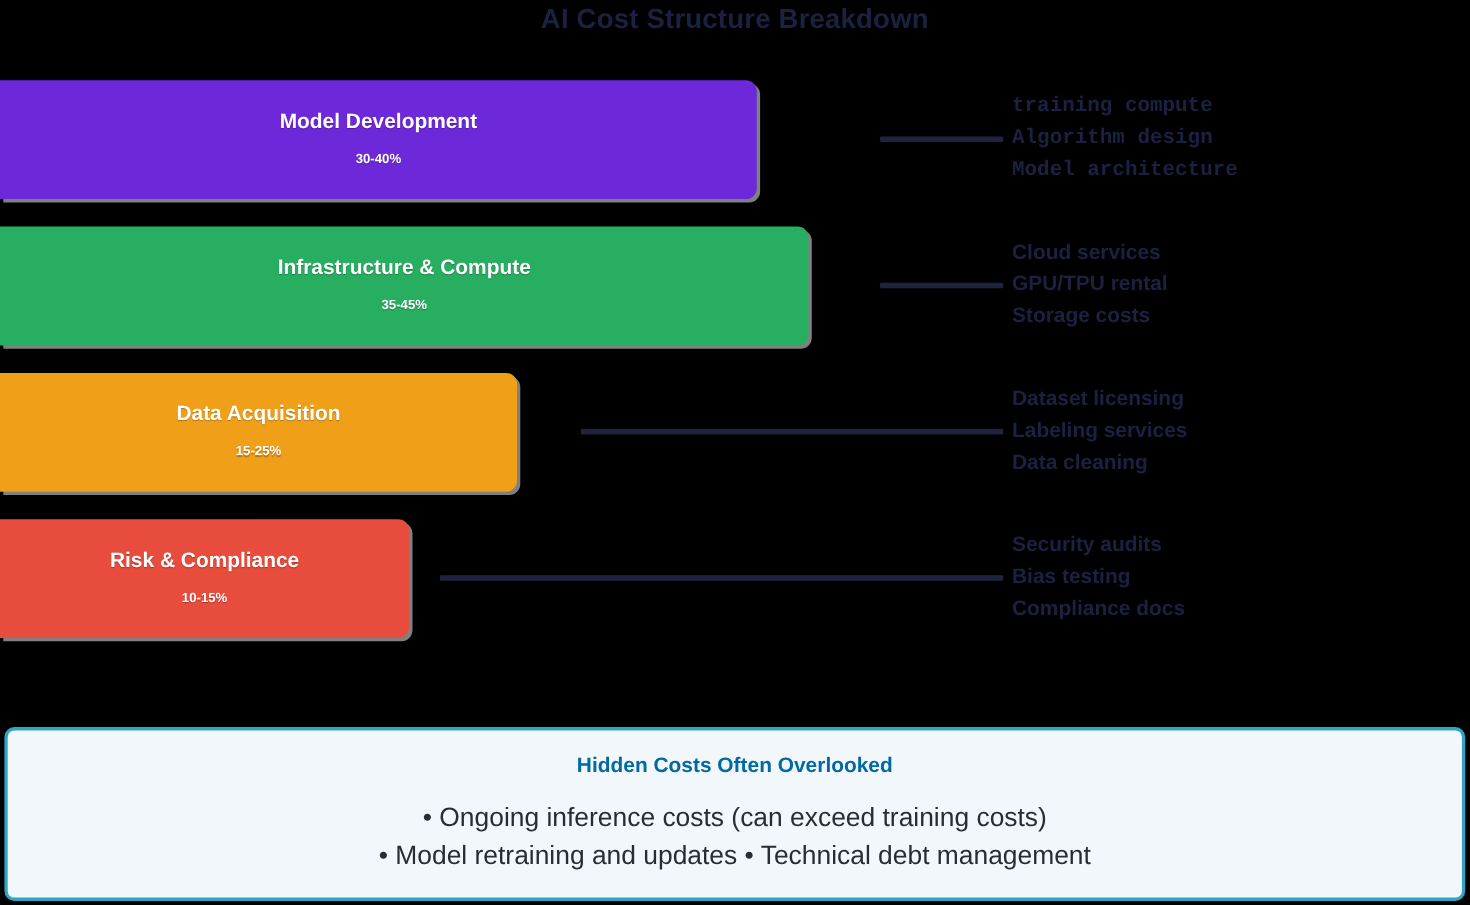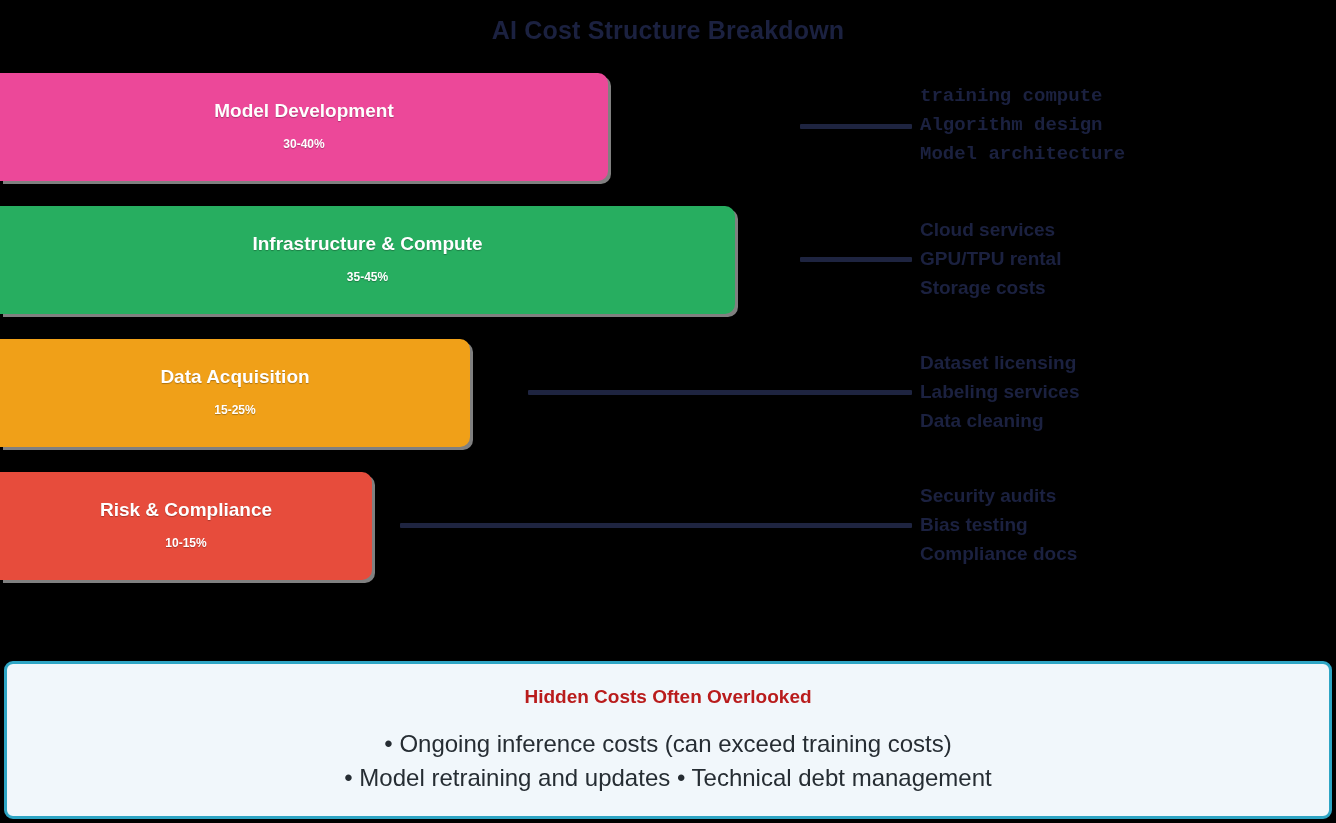--- a/index.html
+++ b/index.html
@@ -23,21 +23,21 @@
   #chart-title {
     position: absolute;
     left: 0; top: 0;
     width: 1336px;
     text-align: center;
     font-size: 25px;
     font-weight: bold;
     color: #1b2140;
     letter-spacing: 0.2px;
     line-height: 28px;
-    padding-top: 16px;
+    padding-top: 3px;
     white-space: nowrap;
   }
 
   
   .bar-row { position: absolute; left: 0; }
 
   .bar {
     position: absolute;
     left: 0;
     height: 108px;
@@ -95,39 +95,39 @@
     border: 3px solid #2ea5c4;
     border-radius: 9px;
     display: flex;
     flex-direction: column;
     align-items: center;
     justify-content: center;
   }
   #hidden-costs-title {
     font-size: 19px;
     font-weight: bold;
-    color: #b91c1c;
+    color: #0369a1;
     line-height: 24px;
     margin-bottom: 18px;
   }
   .hidden-costs-line {
     font-size: 24px;
     color: #262d33;
     line-height: 34px;
   }
 </style>
 </head>
 <body>
 
 <div id="stage">
 
   <div id="chart-title">AI Cost Structure Breakdown</div>
 
   <div class="bar-row">
-    <div class="bar" style="top:73px; width:608px; background:#ec4899;">
+    <div class="bar" style="top:73px; width:688px; background:#6d28d9;">
       <div class="bar-label">Model Development</div>
       <div class="bar-value">30-40%</div>
     </div>
     <div class="leader-line" style="left:800px; top:124px; width:112px;"></div>
     <div class="annotation" style="left:920px; top:82px;font-family:Liberation Mono, monospace;">
       <div>training compute</div>
       <div>Algorithm design</div>
       <div>Model architecture</div>
     </div>
   </div>

